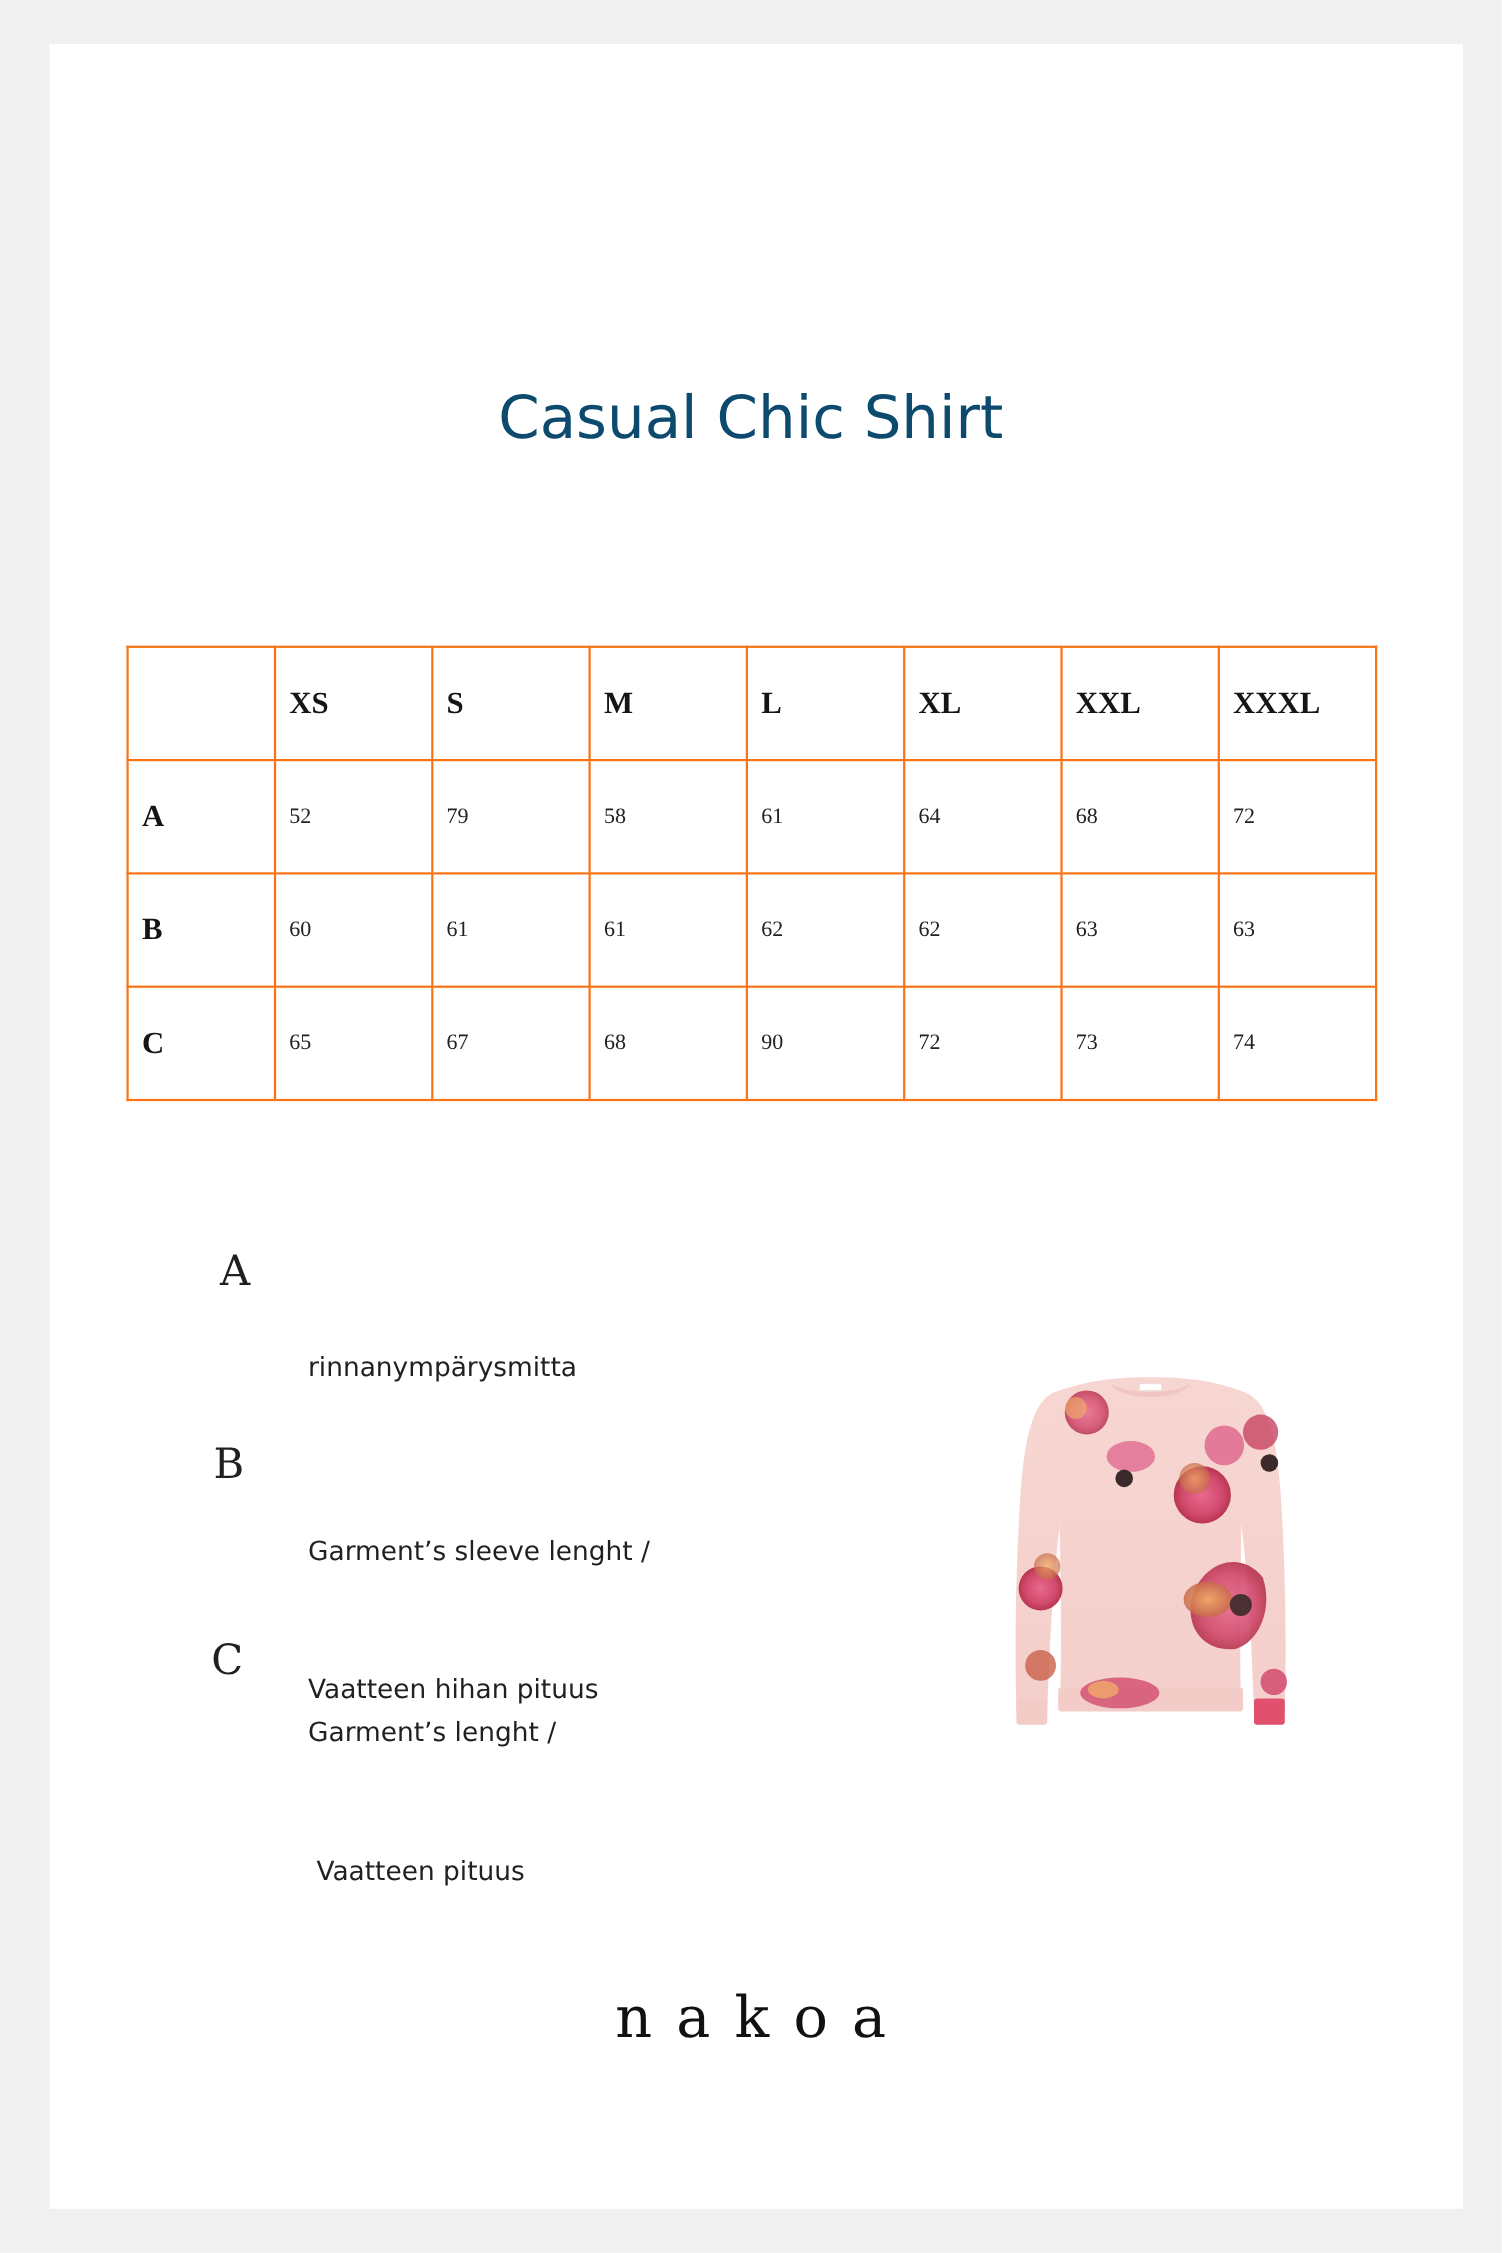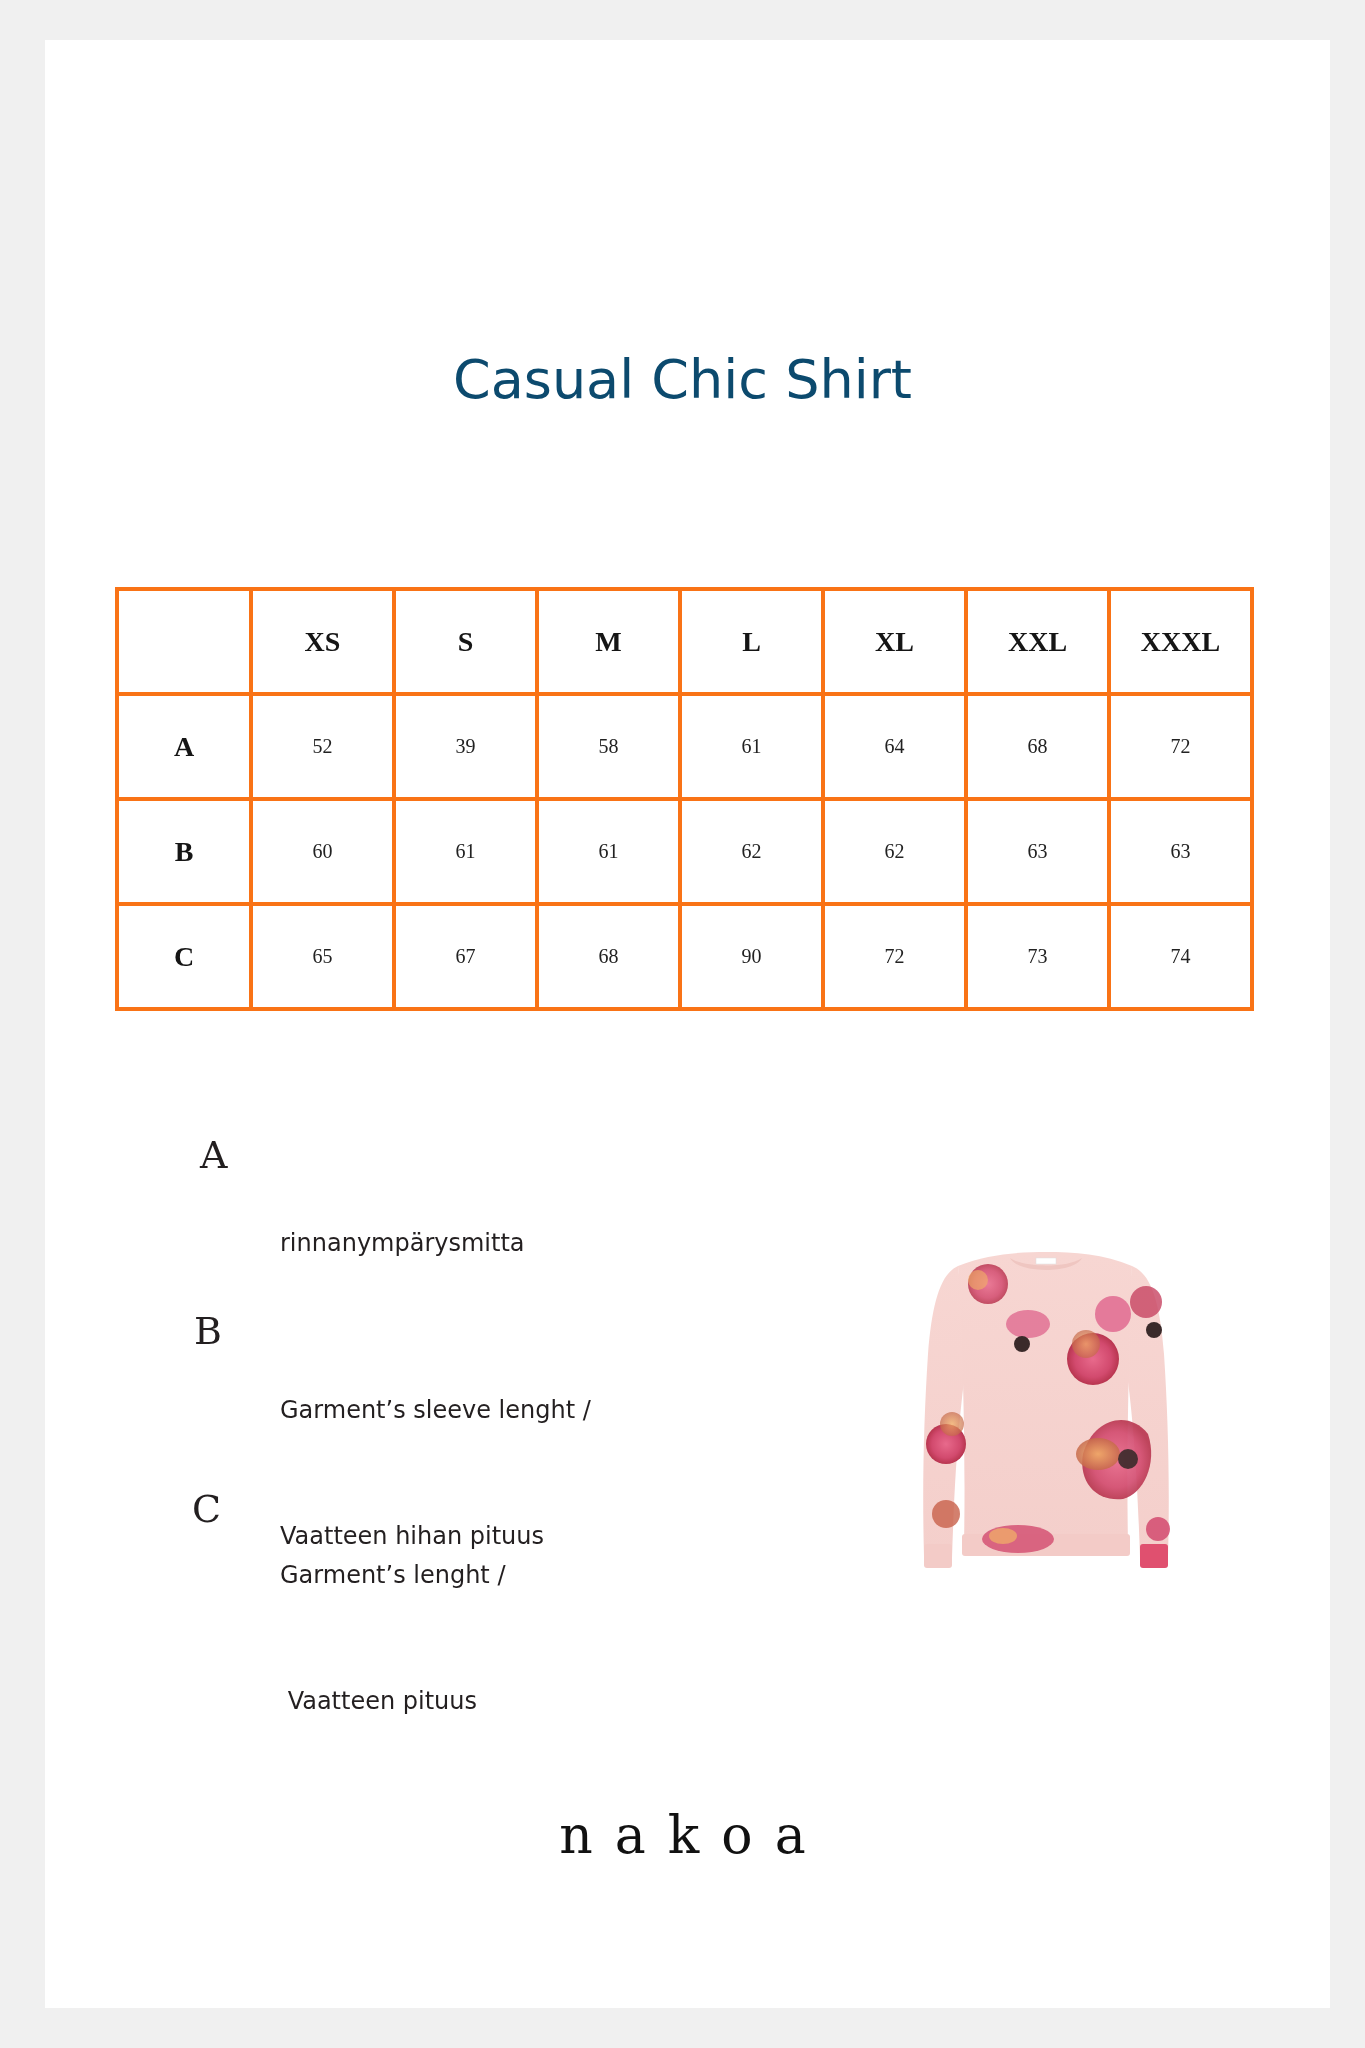--- a/index.html
+++ b/index.html
@@ -41,22 +41,22 @@
       left: 115px;
       top: 587px;
       width: 1134px;
       height: 335px;
       border-collapse: collapse;
       table-layout: fixed;
       font-family: "Liberation Serif", "DejaVu Serif", serif;
       color: #222222;
     }
     table.size-table td, table.size-table th {
-      border: 4px solid #f97316;
-      text-align: center;
+      border: 2px solid #f97316;
+      text-align: left;
       vertical-align: middle;
       padding: 12px;
       height: 77px;
     }
     table.size-table th {
       font-weight: bold;
       font-size: 28px;
       color: #151515;
     }
     table.size-table td.val {
@@ -137,21 +137,21 @@
       <th>L</th>
       <th>XL</th>
       <th>XXL</th>
       <th>XXXL</th>
     </tr>
   </thead>
   <tbody>
     <tr>
       <td class="rowhead">A</td>
       <td class="val">52</td>
-      <td class="val">39</td>
+      <td class="val">79</td>
       <td class="val">58</td>
       <td class="val">61</td>
       <td class="val">64</td>
       <td class="val">68</td>
       <td class="val">72</td>
     </tr>
     <tr>
       <td class="rowhead">B</td>
       <td class="val">60</td>
       <td class="val">61</td>

